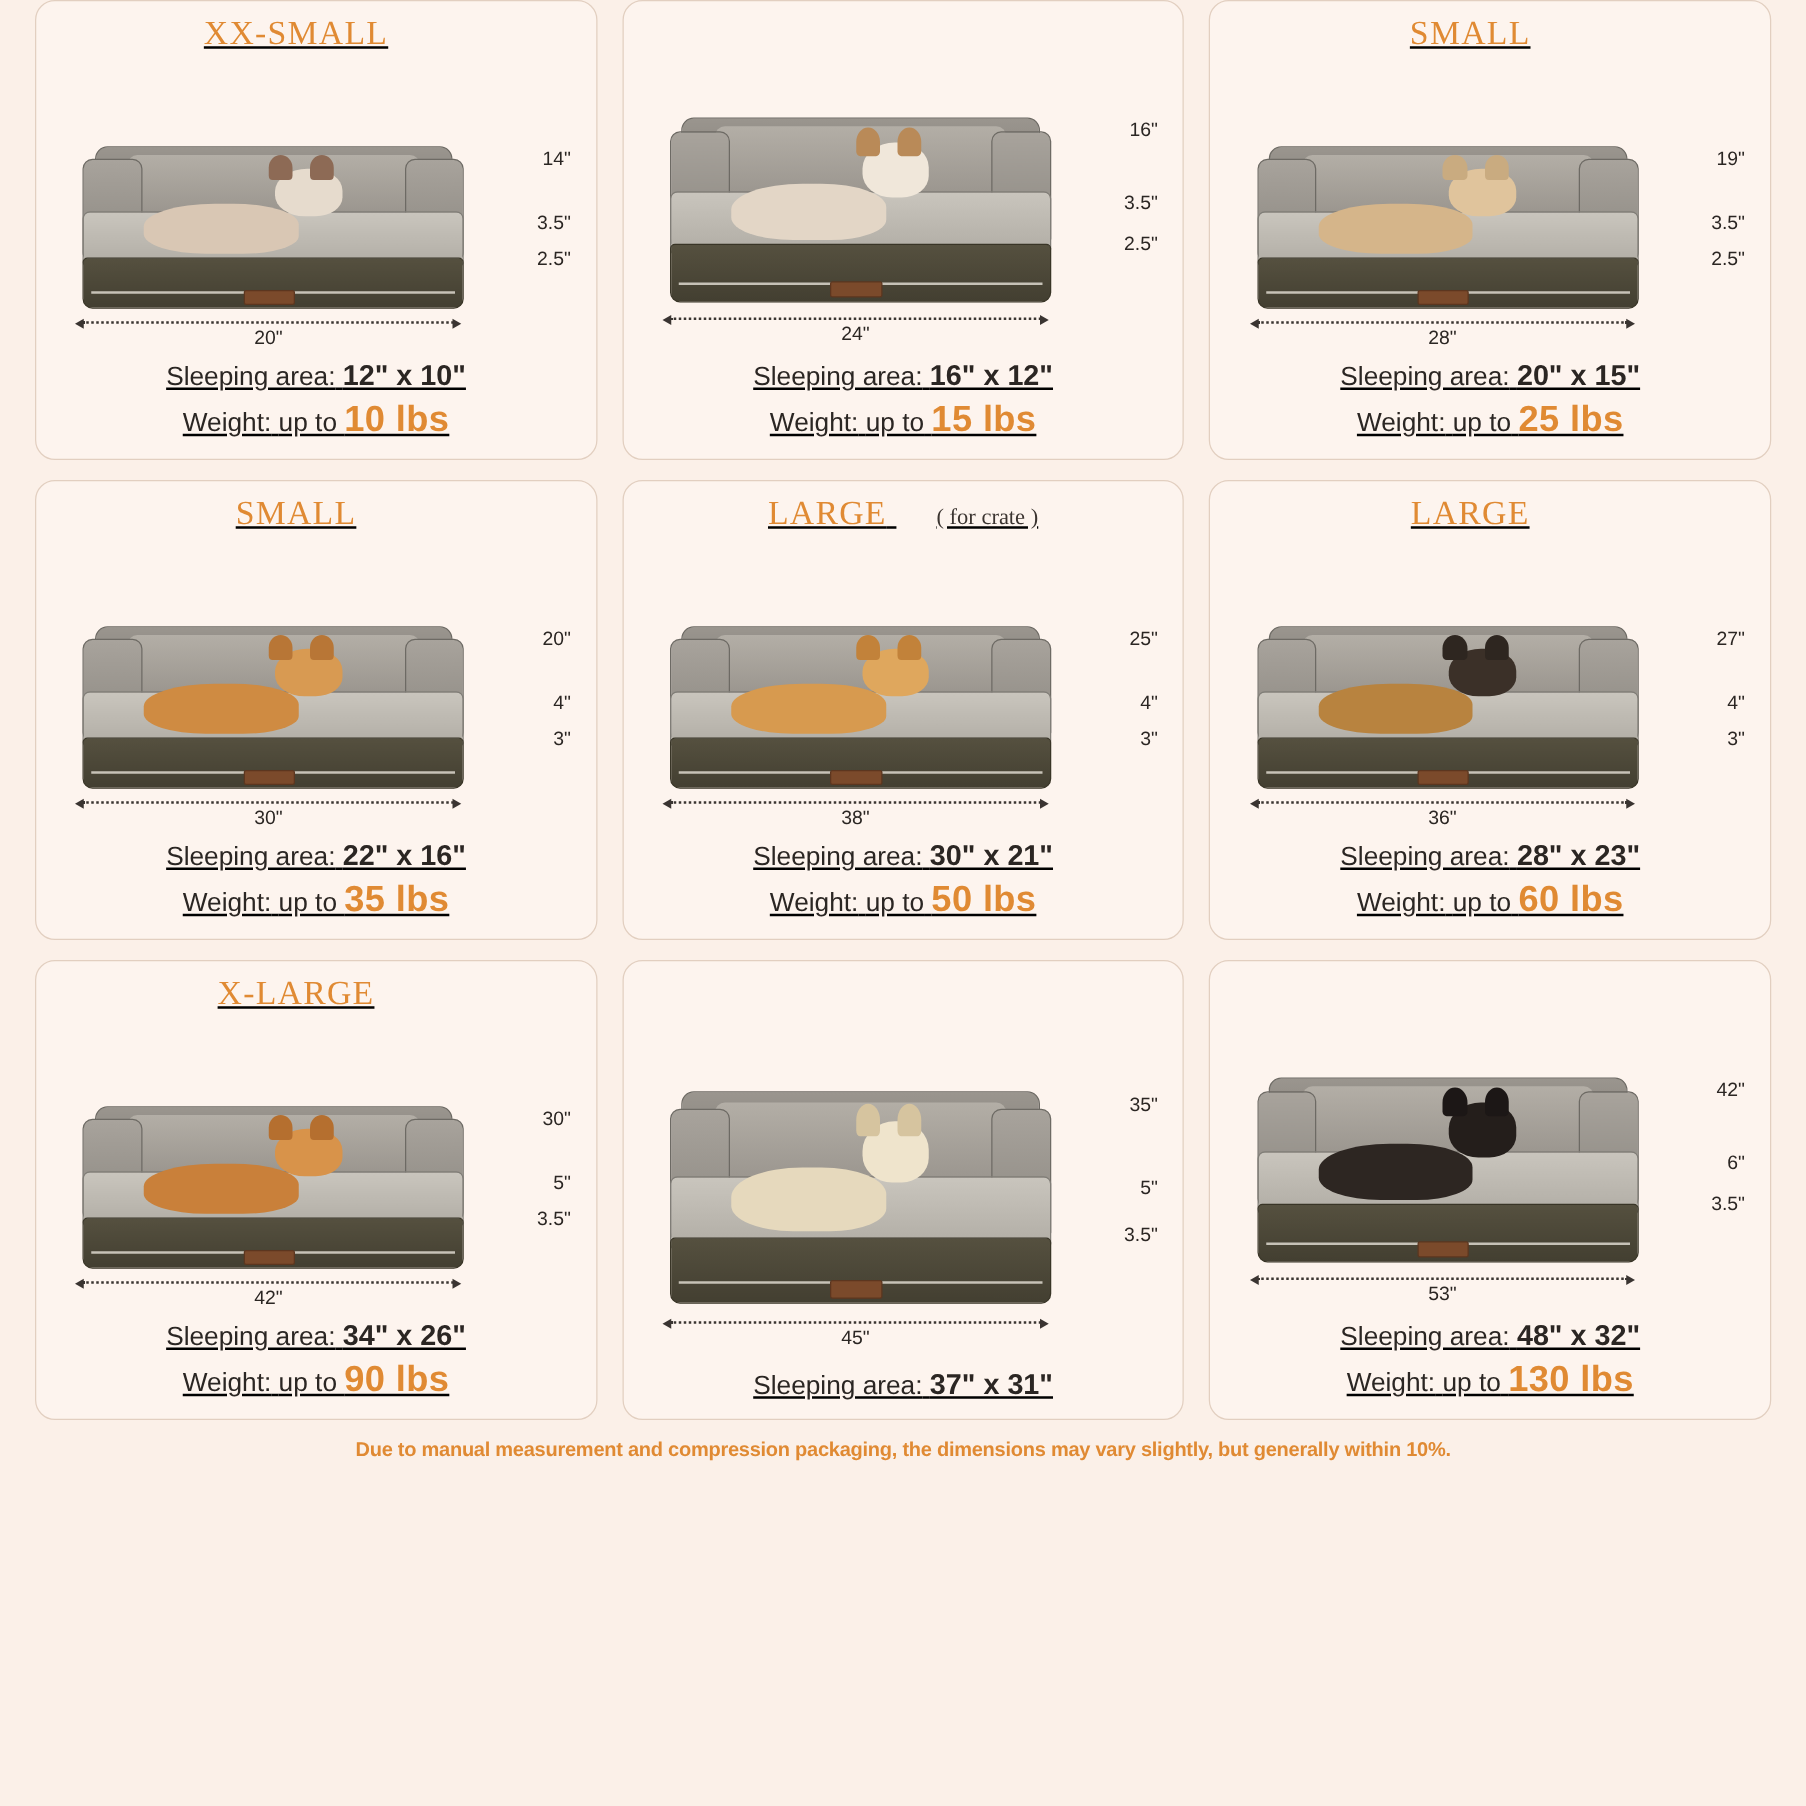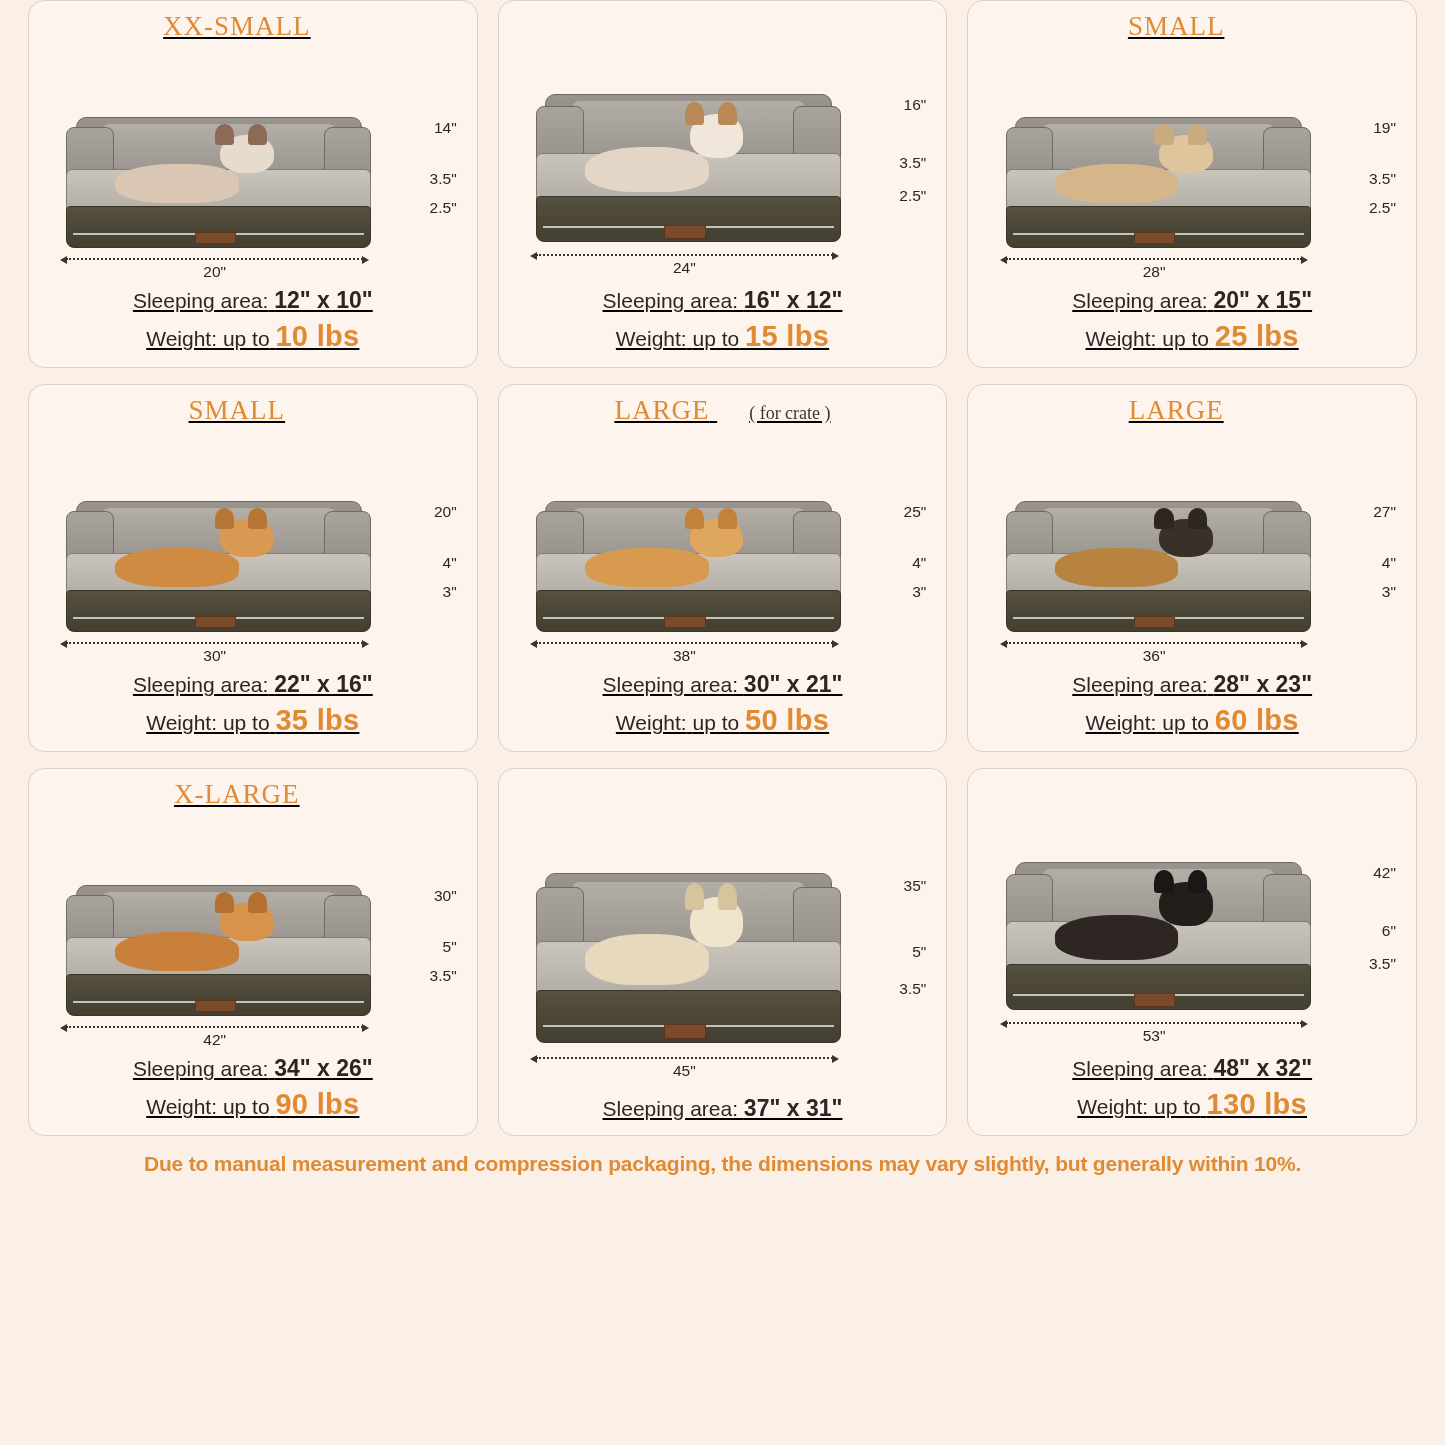--- a/index.html
+++ b/index.html
@@ -222,21 +222,21 @@
     margin-top: 2px;
   }
   .lbs {
     color: #e08a33;
     font-weight: bold;
     font-size: 29px;
     letter-spacing: 0.3px;
   }
   .footer {
     text-align: center;
-    font-size: 21px;
+    font-size: 16px;
     font-weight: bold;
     color: #e08a33;
     padding-top: 16px;
     letter-spacing: -0.2px;
   }
 </style>
 </head>
 <body>
 
 <div class="page">

